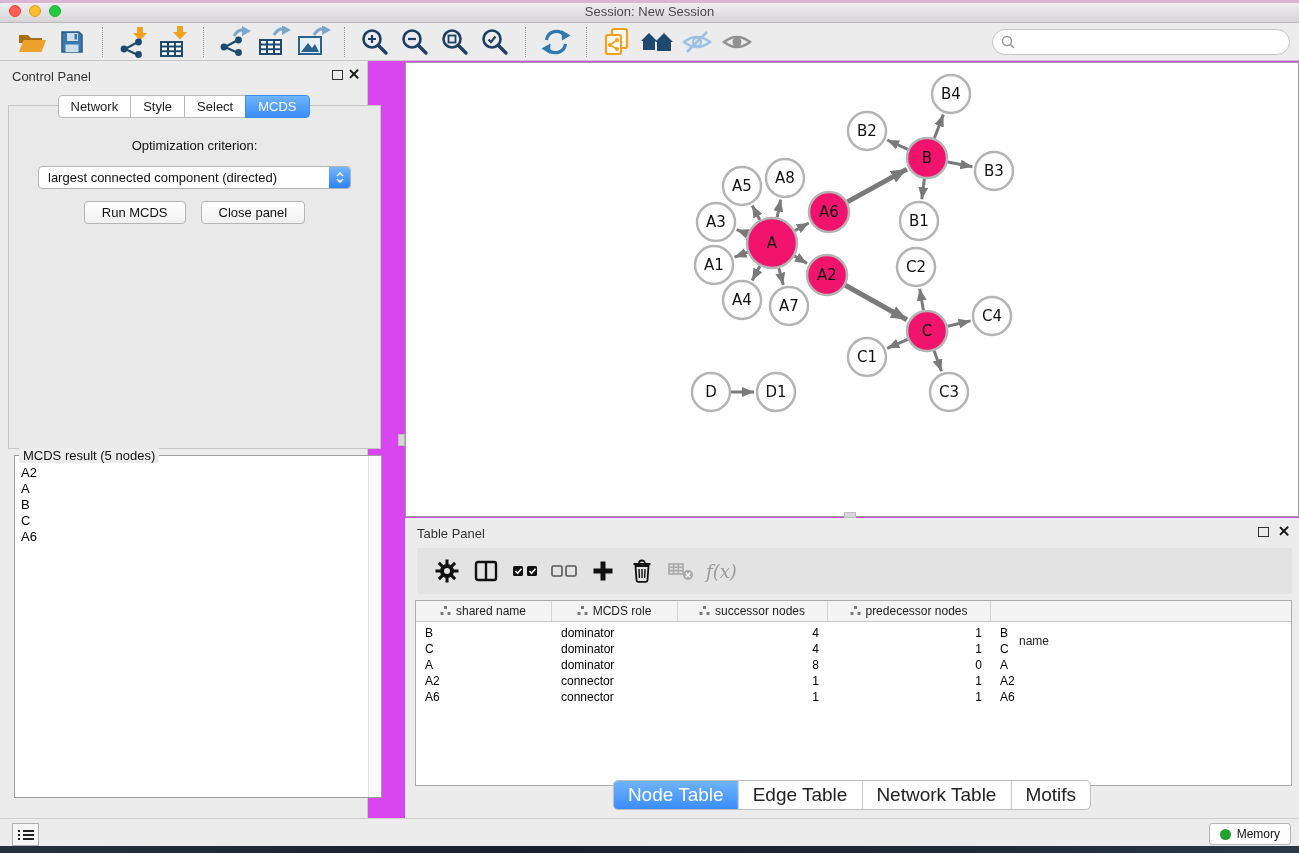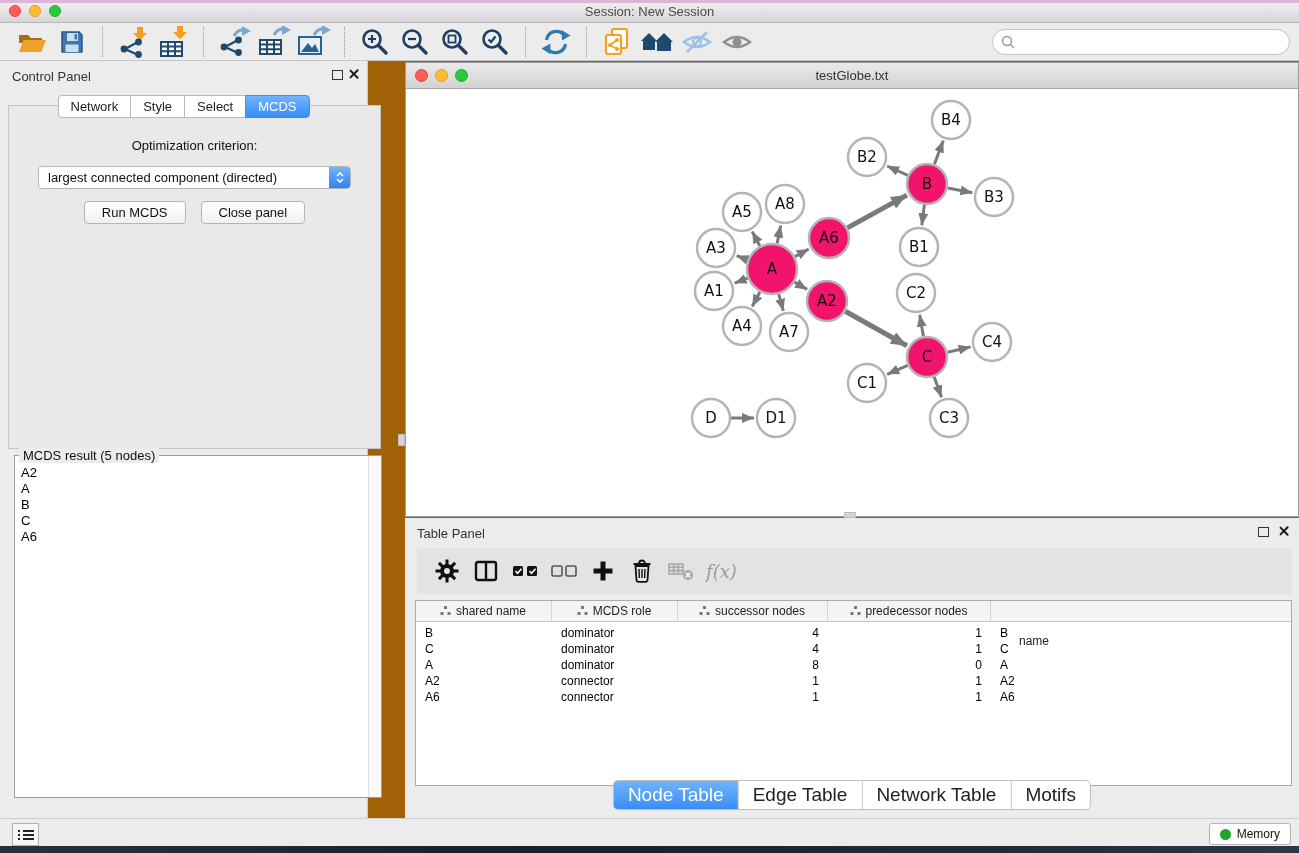--- a/index.html
+++ b/index.html
@@ -1,16 +1,16 @@
 <!DOCTYPE html>
 <html><head>
 <meta charset="utf-8">
 <style>
   html,body{margin:0;padding:0;background:#444;}
-  .screen{position:relative;width:1299px;height:853px;background:#a16207;font-family:"Liberation Sans",sans-serif;overflow:hidden;}
+  .screen{position:relative;width:1299px;height:853px;background:#d946ef;font-family:"Liberation Sans",sans-serif;overflow:hidden;}
 
   
   .titlebar{position:absolute;top:0;left:0;right:0;height:22px;background:linear-gradient(#edebed 20%,#d8d5d8);border-bottom:1px solid #b9b6b9;}
   .top-accent{position:absolute;top:0;left:0;right:0;height:3px;background:#dcb4d8;}
   .tb-title{text-align:center;font-size:13px;line-height:23px;color:#4a4a4a;}
   .lights{position:absolute;left:9px;top:5px;display:flex;gap:8px;}
   .light{width:12px;height:12px;border-radius:50%;box-sizing:border-box;}
   .l-red{background:#ff5f57;border:1px solid #e0443e;}
   .l-yellow{background:#febc2e;border:1px solid #d89e24;}
   .l-green{background:#28c840;border:1px solid #1eae31;}
@@ -294,28 +294,20 @@
           <div class="mcds-item">A</div>
           <div class="mcds-item">B</div>
           <div class="mcds-item">C</div>
           <div class="mcds-item">A6</div>
         </div>
       <div class="mcds-scroll"></div>
     </div>
   </div>
 
   <div class="network-window">
-    <div class="nw-titlebar">
-      <div class="nw-title">testGlobe.txt</div>
-      <div class="nw-lights">
-        <div class="light l-red"></div>
-        <div class="light l-yellow"></div>
-        <div class="light l-green"></div>
-      </div>
-    </div>
     <div class="nw-canvas">
       <svg id="graph-svg" width="892" height="427" viewBox="0 0 892 427">
         <defs>
           <marker id="arr" markerUnits="userSpaceOnUse" markerWidth="13" markerHeight="10" refX="12" refY="5" orient="auto">
               <path d="M0,0 L12,5 L0,10 Z" fill="#7a7a7a"></path>
             </marker>
           <marker id="arrT" markerUnits="userSpaceOnUse" markerWidth="17" markerHeight="13" refX="16" refY="6.5" orient="auto">
               <path d="M0,0 L16,6.5 L0,13 Z" fill="#7a7a7a"></path>
             </marker>
         </defs>

